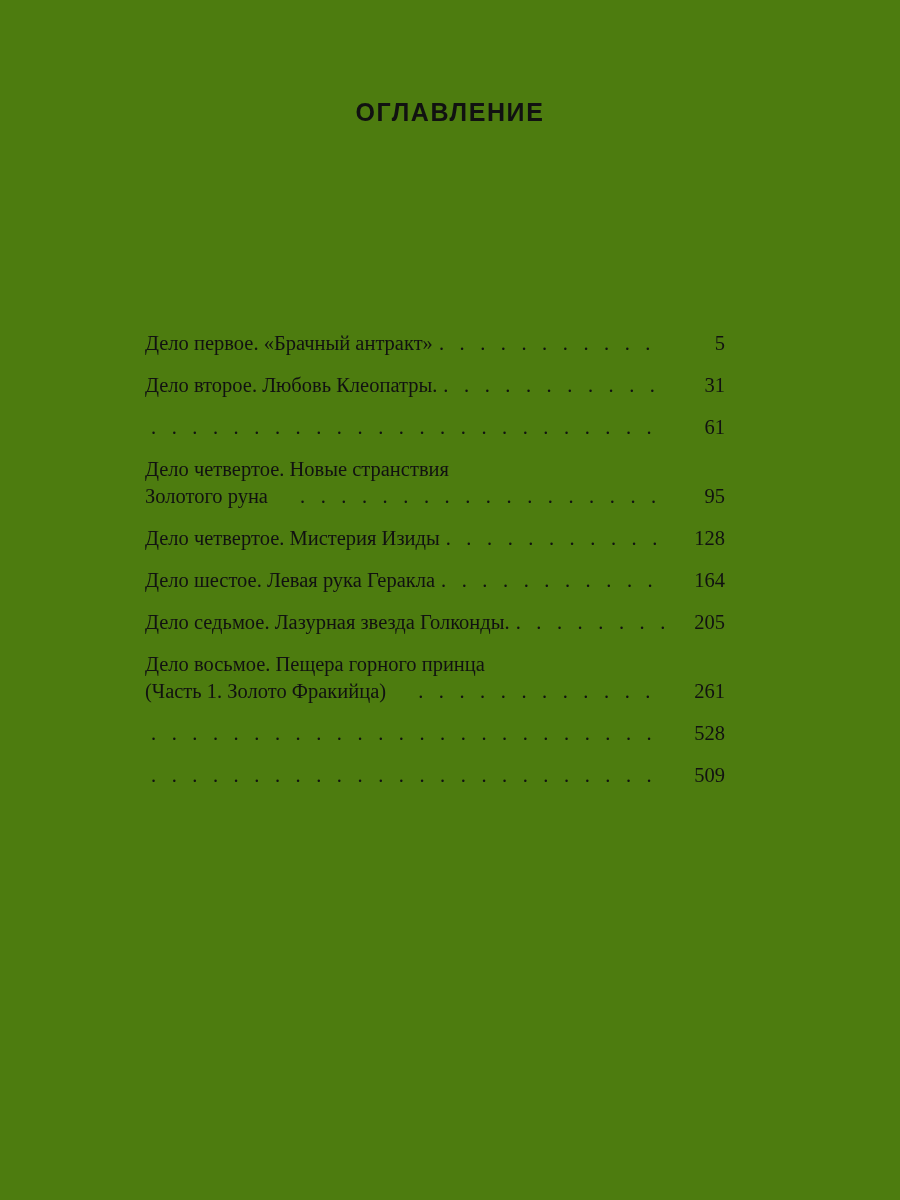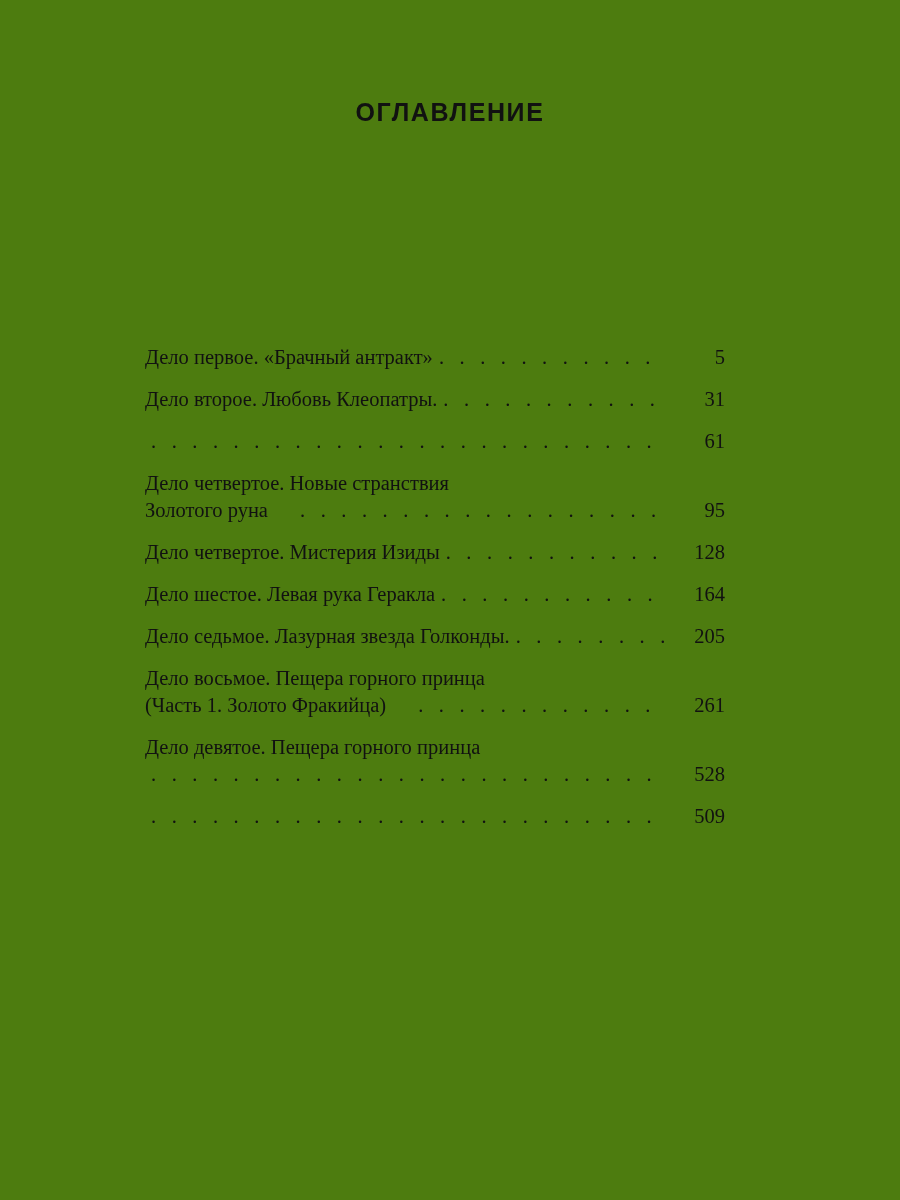--- a/index.html
+++ b/index.html
@@ -24,21 +24,21 @@
     width: 900px;
     text-align: center;
     font-family: "Liberation Sans", sans-serif;
     font-weight: bold;
     font-size: 25px;
     letter-spacing: 1.6px;
     color: #111111;
   }
   .toc {
     position: absolute;
-    top: 344px;
+    top: 330px;
     left: 145px;
     width: 580px;
   }
   .toc-entry {
     display: flex;
     align-items: flex-end;
     margin-bottom: 15px;
   }
   .entry-body {
     flex: 1 1 auto;
@@ -174,24 +174,20 @@
         <div class="entry-sub">
           <span class="entry-text">(Часть 1. Золото Фракийца)</span>
           <span class="leader">. . . . . . . . . . . . . . . . . . . . . . . . . . . . . . . . . . . . . . . . . . . . . . . . . . .</span>
         </div>
       </div>
       <div class="entry-page">261</div>
     </div>
 
     <div class="toc-entry">
       <div class="entry-body">
-        <div class="entry-line">
-          <span class="entry-text">Дело девятое. Пещера горного принца</span>
-          <span class="leader hidden">. . . . . . . . . . . . . . . . . . . . . . . . . . . . . . . . . . . . . . . . . . . . . . . . . . .</span>
-        </div>
         <div class="entry-sub">
           <span class="leader">. . . . . . . . . . . . . . . . . . . . . . . . . . . . . . . . . . . . . . . . . . . . . . . . . . .</span>
         </div>
       </div>
       <div class="entry-page">528</div>
     </div>
 
     <div class="toc-entry">
       <div class="entry-body">
         <div class="entry-line">

